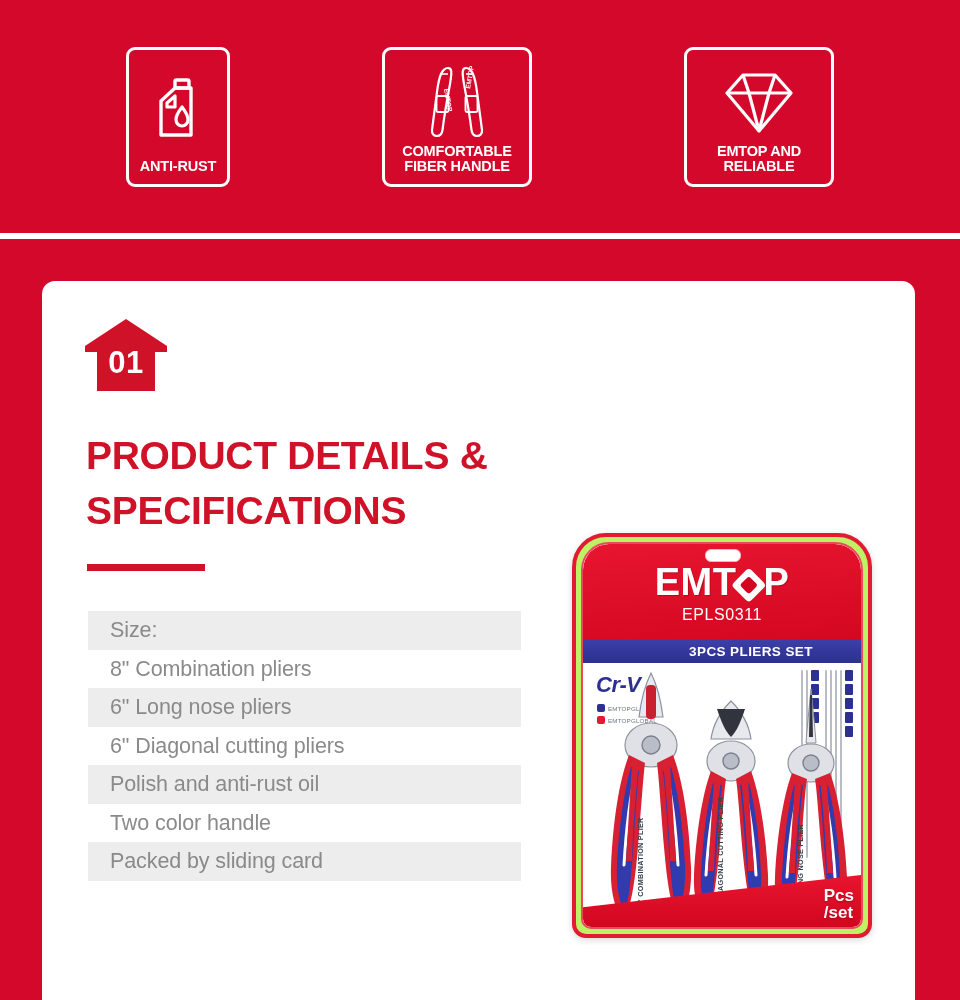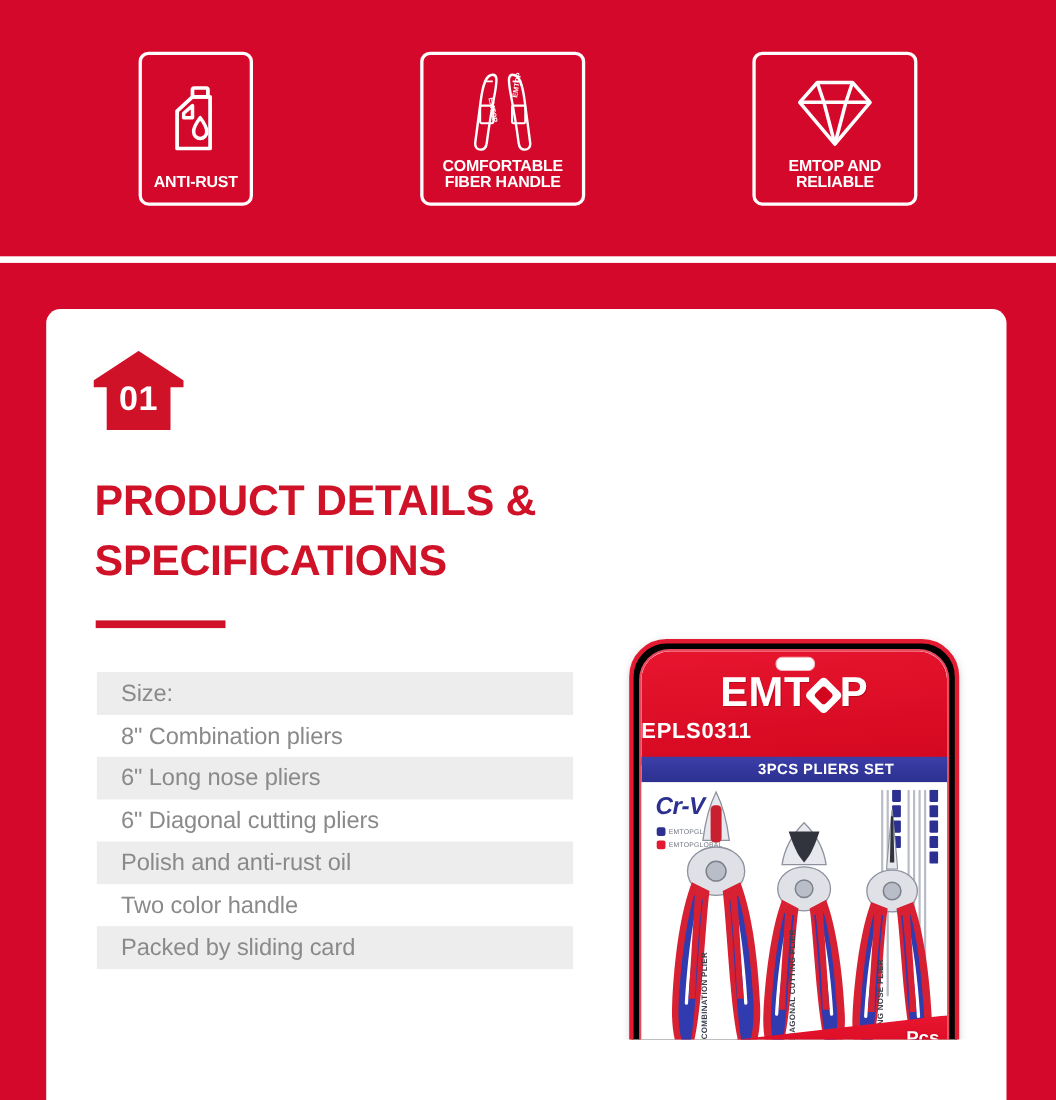--- a/index.html
+++ b/index.html
@@ -164,27 +164,26 @@
     width: 385px;
     height: 420px;
     overflow: hidden;
   }
   .blister {
     position: absolute;
     left: 42px;
     top: 8px;
     width: 300px;
     height: 405px;
-    background: #000000;
+    background: #bef264;
     border: 4px solid #e21b32;
     border-radius: 34px 34px 14px 14px;
     box-sizing: border-box;
     overflow: hidden;
     box-shadow: 0 2px 7px rgba(120,120,130,0.28);
-    margin-top: 48px;
   }
   .blister-inner {
     position: absolute;
     left: 5px; top: 5px;
     width: 282px;
     height: 387px;
     border: 2px solid #e8495c;
     border-radius: 28px 28px 10px 10px;
     box-sizing: border-box;
     overflow: hidden;
@@ -239,24 +238,24 @@
     left: 6px; top: 6px;
     width: 13px; height: 13px;
     background: #d2071f;
     border-radius: 3px;
   }
   .model-code {
     position: absolute;
     left: 0;
     top: 62px;
     width: 100%;
-    text-align: left;
+    text-align: center;
     color: #ffffff;
-    font-size: 20px;
-    font-weight: bold;
+    font-size: 16px;
+    font-weight: normal;
     letter-spacing: 0.6px;
   }
   .blue-bar {
     position: absolute;
     left: 0;
     top: 96px;
     width: 100%;
     height: 23px;
     background: linear-gradient(180deg, #3b3fa8 0%, #2c3090 100%);
     display: flex;

